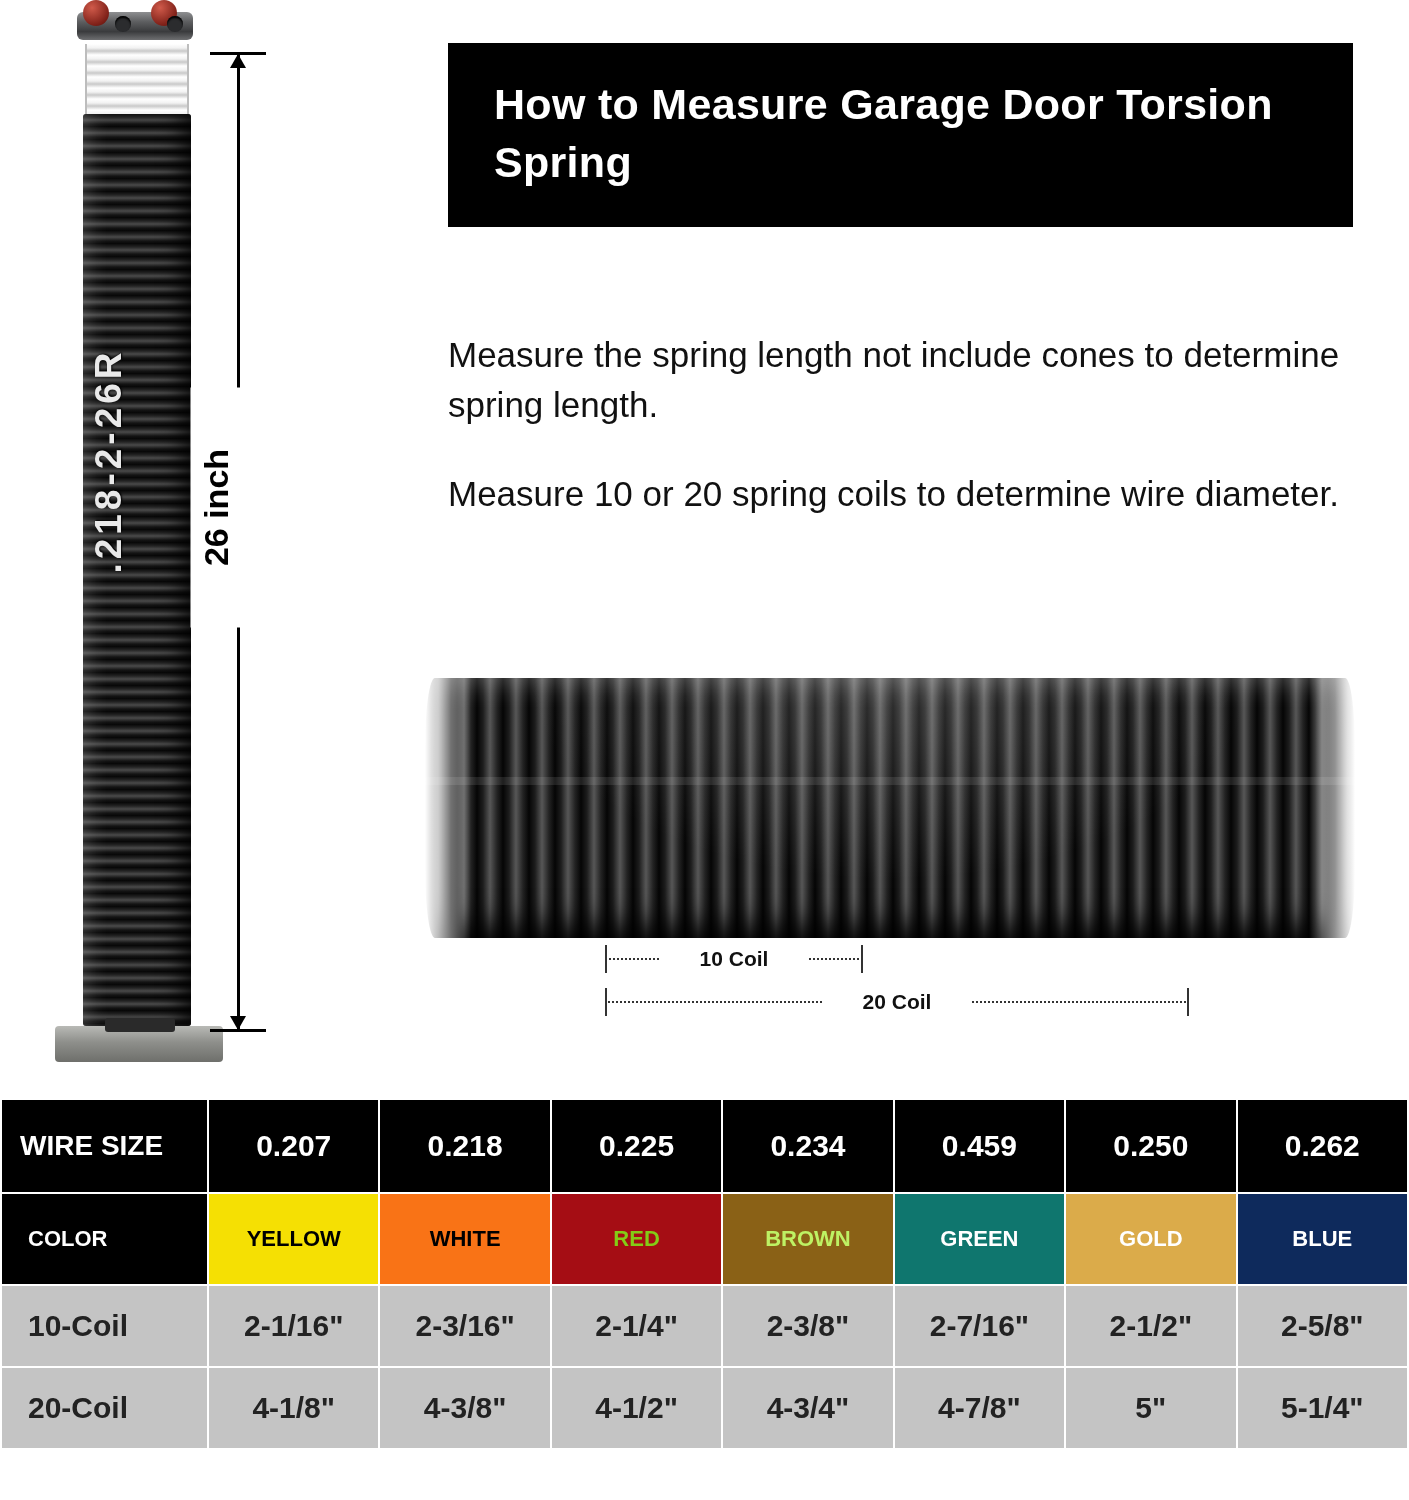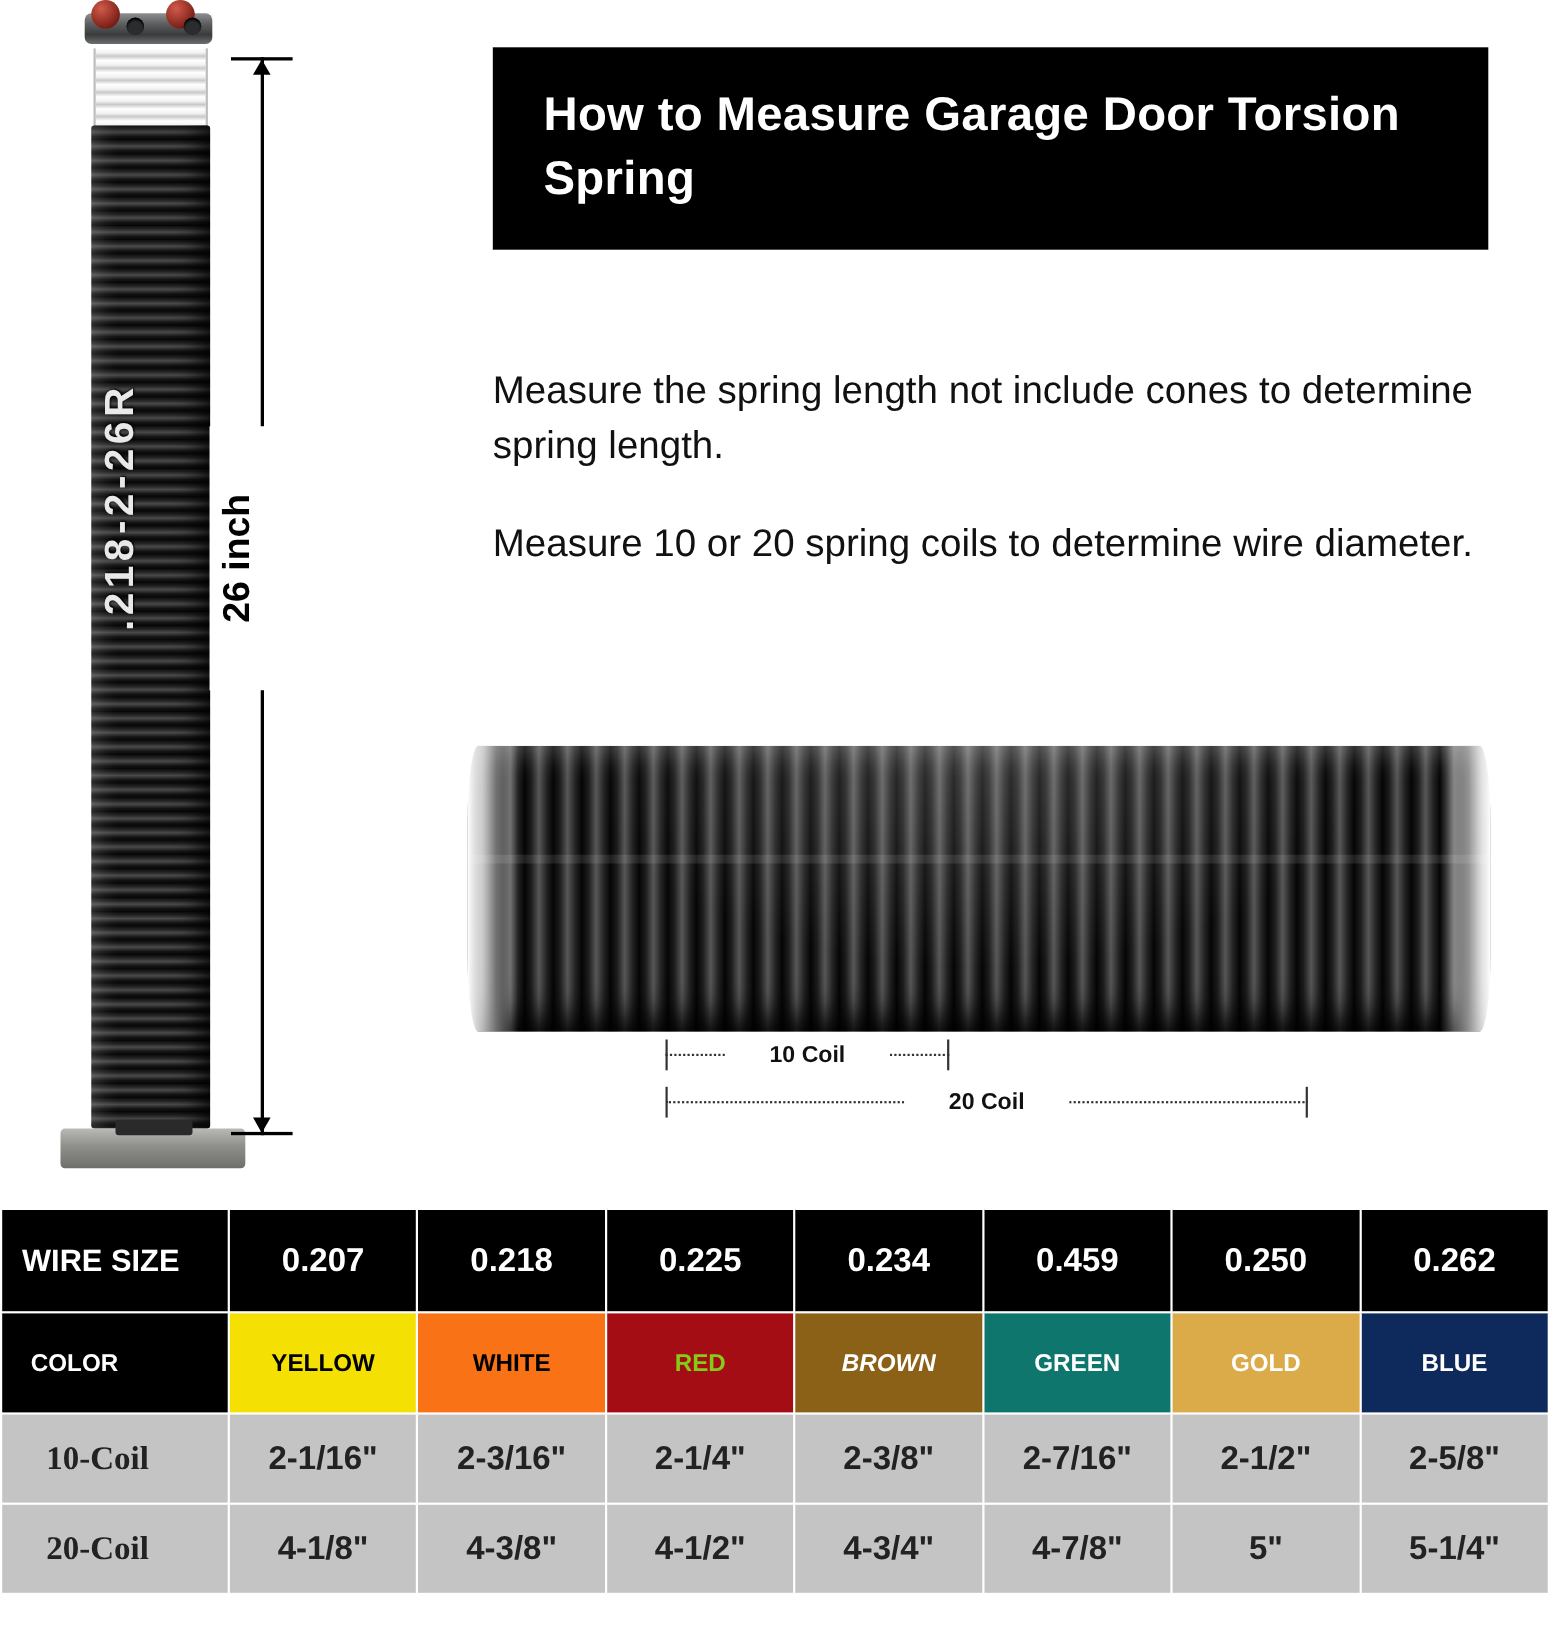--- a/index.html
+++ b/index.html
@@ -278,21 +278,21 @@
     padding: 0;
     height: 82px;
     font-size: 30px;
     vertical-align: middle;
   }
   table.spec tr.head td { background: #000; color: #fff; height: 94px; }
   table.spec tr.head td.first { text-align: left; padding-left: 18px; font-size: 28px; }
   table.spec tr.colorrow td { height: 92px; font-size: 22px; }
   table.spec tr.colorrow td.first { background:#000; color:#fff; text-align:left; padding-left: 26px; }
   table.spec tr.data td { background: #c4c4c4; color: #222; font-size: 30px; font-weight: bold; }
-  table.spec tr.data td.first { text-align: left; padding-left: 40px; font-family: Liberation Serif, serif; }
+  table.spec tr.data td.first { text-align: left; padding-left: 26px; }
   .col-0 { width: 207px; }
 </style>
 </head>
 <body>
 
 <div class="top-area">
 
   <div class="vspring-wrap">
     <div class="vspring-cone">
       <div class="cone-body"></div>
@@ -366,21 +366,21 @@
         <td>0.234</td>
         <td>0.459</td>
         <td>0.250</td>
         <td>0.262</td>
       </tr>
       <tr class="colorrow">
         <td class="first">COLOR</td>
         <td style="background: rgb(245, 224, 3); color: rgb(0, 0, 0);">YELLOW</td>
         <td style="background: #f97316; color: rgb(0, 0, 0);">WHITE</td>
         <td style="background: rgb(165, 13, 20); color: #84cc16; text-align: center;">RED</td>
-        <td style="background: rgb(138, 97, 22); color: #ffffff; font-style: italic;">BROWN</td>
+        <td style="background: rgb(138, 97, 22); color: #bef264;">BROWN</td>
         <td style="background: #0f766e; color: rgb(255, 255, 255);">GREEN</td>
         <td style="background: rgb(219, 171, 74); color: rgb(255, 255, 255);">GOLD</td>
         <td style="background: rgb(14, 42, 92); color: rgb(255, 255, 255);">BLUE</td>
       </tr>
       <tr class="data">
         <td class="first">10-Coil</td>
         <td>2-1/16"</td>
         <td>2-3/16"</td>
         <td>2-1/4"</td>
         <td>2-3/8"</td>

